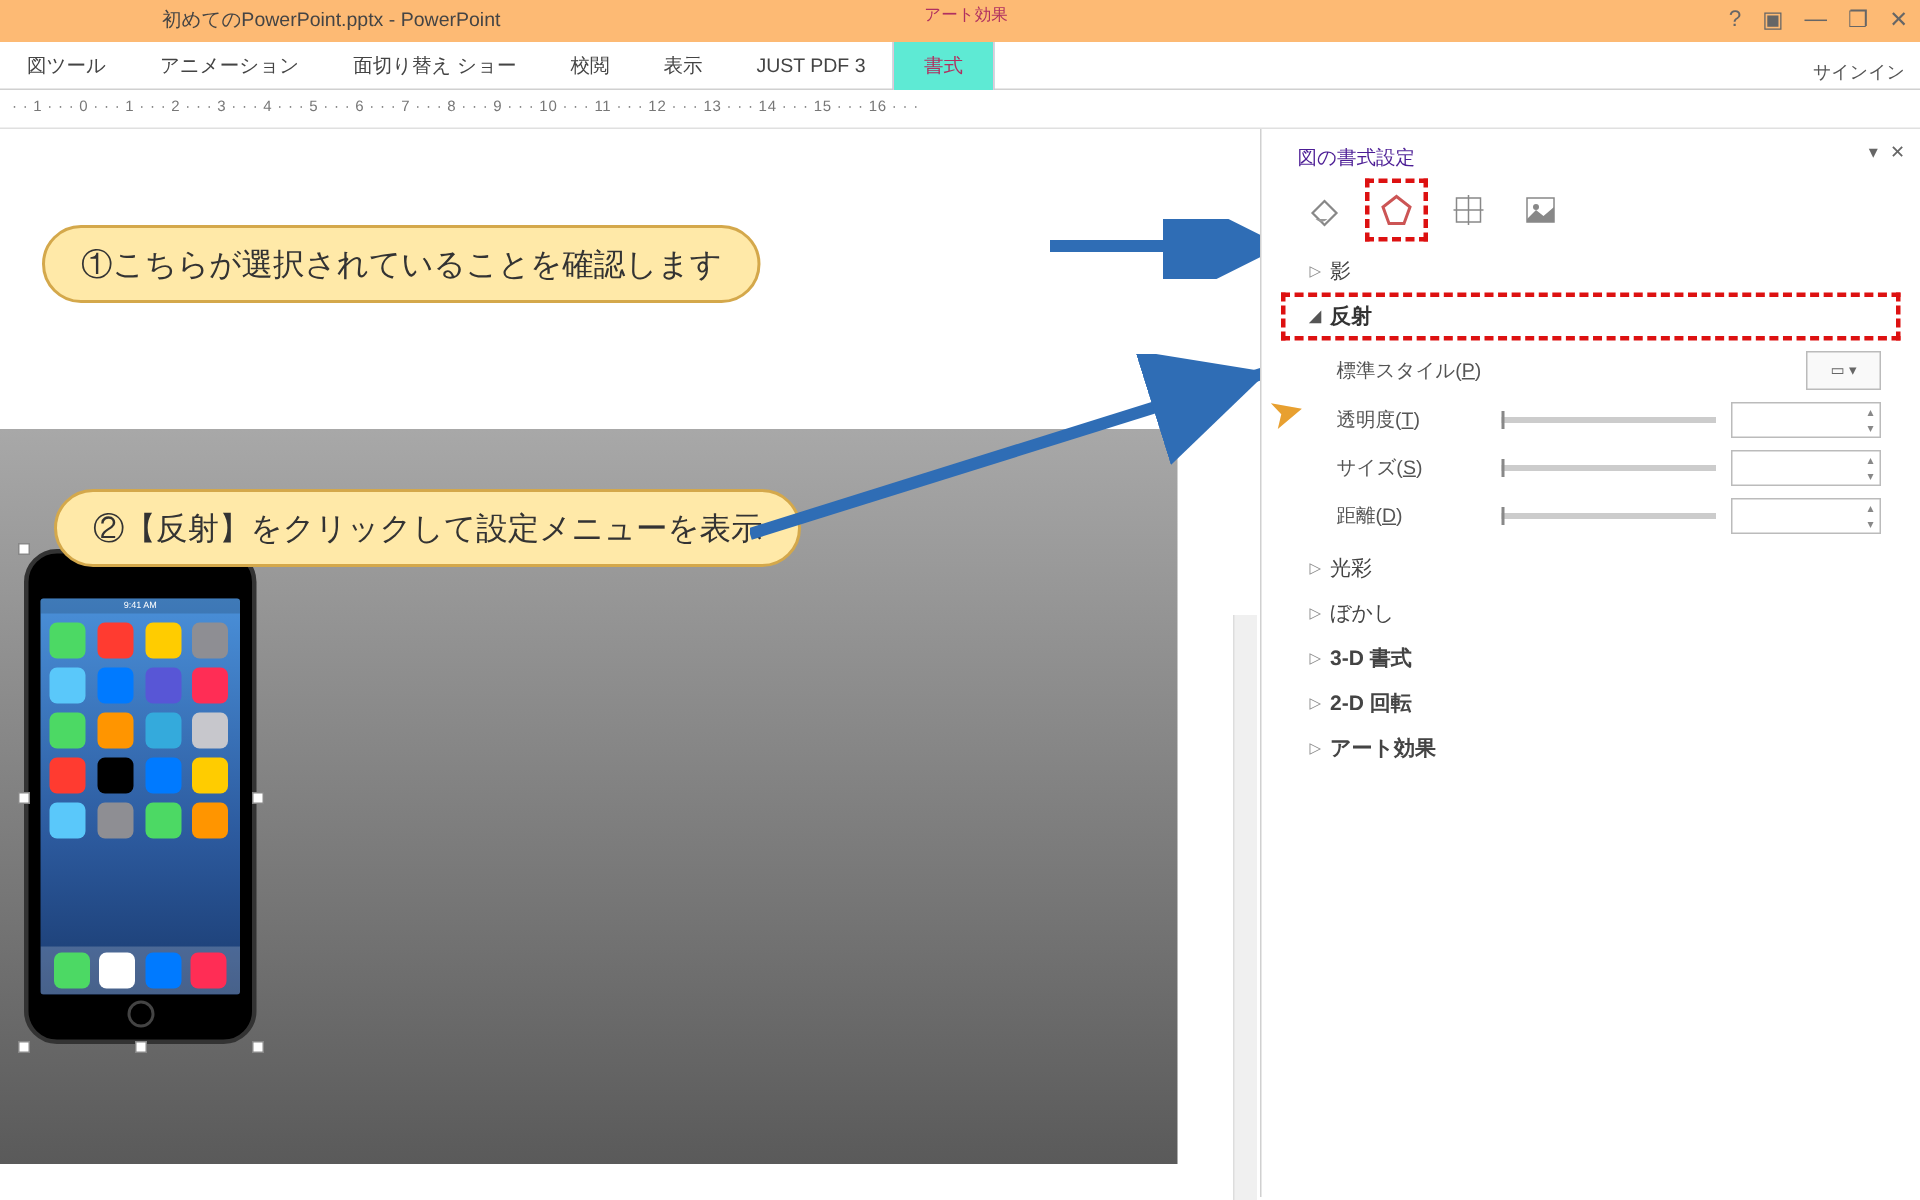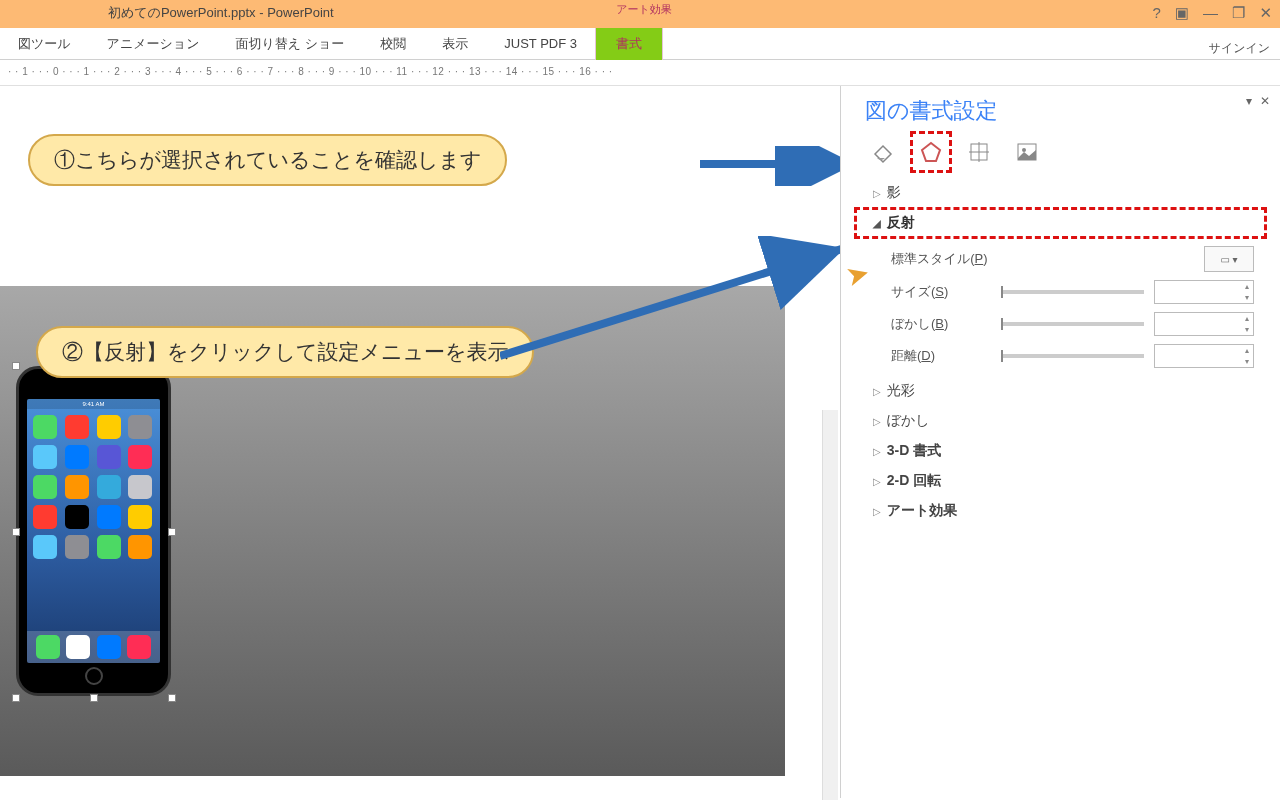--- a/index.html
+++ b/index.html
@@ -9,21 +9,21 @@
   .title-bar { height: 28px; display: flex; align-items: center; background: #fdba74; position: relative; }
   .title-text { position: absolute; left: 108px; top: 4px; font-size: 13px; color: #444; }
   .tool-tab-area { position: absolute; left: 610px; top: 0; width: 68px; text-align: center; }
   .tool-tab-label { font-size: 11px; color: #b03060; padding: 2px 0; }
   .window-controls { position: absolute; right: 8px; top: 4px; display: flex; gap: 14px; color: #666; font-size: 15px; }
   .window-controls span { cursor: pointer; }
   
   
   .ribbon-tabs { height: 32px; display: flex; align-items: center; gap: 0; padding-left: 0; background: #fff; border-bottom: 1px solid #d0d0d0; font-size: 13px; color: #444; }
   .ribbon-tab { padding: 8px 18px; cursor: pointer; }
-  .ribbon-tab.tool-active { background: #84cc16; color: #b03060; border: 1px solid #e5c5d8; border-bottom: none; padding: 7px 20px; }
+  .ribbon-tab.tool-active { background: #5eead4; color: #b03060; border: 1px solid #e5c5d8; border-bottom: none; padding: 7px 20px; }
   .signin { position: absolute; right: 10px; top: 40px; font-size: 12px; color: #555; }
 
   
   .ruler { height: 20px; background: #fff; position: relative; border-bottom: 1px solid #e0e0e0; margin-top: 6px; font-size: 10px; color: #777; padding-left: 8px; letter-spacing: 0.5px; }
   
   
   .main-area { display: flex; height: calc(800px - 88px); }
   .canvas-area { flex: 1; background: #fff; position: relative; overflow: hidden; }
   
   .slide-bg { position: absolute; left: 0; top: 200px; width: 785px; height: 490px; background: linear-gradient(180deg, #a8a8a8 0%, #5a5a5a 100%); }
@@ -39,21 +39,21 @@
   .phone-home { position: absolute; bottom: 8px; left: 50%; transform: translateX(-50%); width: 18px; height: 18px; border: 2px solid #444; border-radius: 50%; }
   .sel-handle { position: absolute; width: 8px; height: 8px; background: #fff; border: 1px solid #888; }
   .rot-handle { position: absolute; left: 75px; top: 200px; font-size: 14px; color: #888; }
   
   
   .callout { position: absolute; background: #ffe9a8; border: 2px solid #d4a84b; border-radius: 28px; padding: 10px 24px; font-size: 21px; color: #333; white-space: nowrap; }
   .arrow { position: absolute; }
 
   
   .side-panel { width: 440px; background: #fff; border-left: 1px solid #d0d0d0; padding: 10px 14px; position: relative; }
-  .panel-header { font-size: 22px; color: #3b82f6; font-weight: normal; margin-bottom: 12px; padding-left: 10px; }
+  .panel-header { font-size: 13px; color: #4c1d95; font-weight: normal; margin-bottom: 12px; padding-left: 10px; }
   .panel-close { position: absolute; right: 10px; top: 8px; display: flex; gap: 8px; font-size: 12px; color: #666; }
   .panel-icons { display: flex; gap: 20px; padding-left: 14px; margin-bottom: 12px; align-items: center; }
   .panel-icon { width: 28px; height: 28px; display: flex; align-items: center; justify-content: center; cursor: pointer; }
   .panel-icon.highlighted { outline: 3px dashed #d11; outline-offset: 4px; padding: 2px; }
   
   .section { padding: 6px 8px 6px 18px; cursor: pointer; font-size: 14px; color: #444; display: flex; align-items: center; gap: 6px; }
   .section .tri { font-size: 10px; color: #888; }
   .section.expanded .tri { color: #555; }
   .section.highlighted { outline: 3px dashed #d11; outline-offset: -2px; font-weight: bold; color: #333; }
   
@@ -143,21 +143,21 @@
 
     <div class="sel-handle" style="left:12px; top:276px"></div>
     <div class="sel-handle" style="left:90px; top:276px"></div>
     <div class="sel-handle" style="left:168px; top:276px"></div>
     <div class="sel-handle" style="left:12px; top:442px"></div>
     <div class="sel-handle" style="left:168px; top:442px"></div>
     <div class="sel-handle" style="left:12px; top:608px"></div>
     <div class="sel-handle" style="left:90px; top:608px"></div>
     <div class="sel-handle" style="left:168px; top:608px"></div>
 
-    <div class="callout" style="left:28px; top:48px;">①こちらが選択されていることを確認します</div>
+    <div class="callout" style="left:28px; top:64px;">①こちらが選択されていることを確認します</div>
     <svg class="arrow" style="left:700px; top:60px;" width="170" height="40">
       <defs>
           <marker id="ah1" markerWidth="12" markerHeight="12" refX="10" refY="5" orient="auto">
             <path d="M0,0 L10,5 L0,10 Z" fill="#2f6db5"></path>
           </marker>
         </defs>
       <line x1="0" y1="18" x2="155" y2="18" stroke="#2f6db5" stroke-width="8" marker-end="url(#ah1)"></line>
     </svg>
 
     <div class="callout" style="left:36px; top:240px;">②【反射】をクリックして設定メニューを表示</div>
@@ -218,30 +218,30 @@
         <b>反射</b>
       </div>
 
     <div class="reflection-opts">
       <div class="opt-row">
         <div class="opt-label"><span>標準スタイル(</span><span class="uline">P</span><span>)</span></div>
         <div style="flex:1"></div>
         <div class="preset-btn">▭ ▾</div>
       </div>
       <div class="opt-row">
+        <div class="opt-label"><span>透明度(</span><span class="uline">T</span><span>)</span></div>
+        <div class="opt-slider"></div>
+        <div class="opt-input"></div>
+      </div>
+      <div class="opt-row">
         <div class="opt-label"><span>サイズ(</span><span class="uline">S</span><span>)</span></div>
         <div class="opt-slider"></div>
         <div class="opt-input"></div>
       </div>
       <div class="opt-row">
-        <div class="opt-label"><span>ぼかし(</span><span class="uline">B</span><span>)</span></div>
-        <div class="opt-slider"></div>
-        <div class="opt-input"></div>
-      </div>
-      <div class="opt-row">
         <div class="opt-label"><span>距離(</span><span class="uline">D</span><span>)</span></div>
         <div class="opt-slider"></div>
         <div class="opt-input"></div>
       </div>
     </div>
 
     <div class="section">
         <span class="tri">▷</span>
         <span>光彩</span>
       </div>

